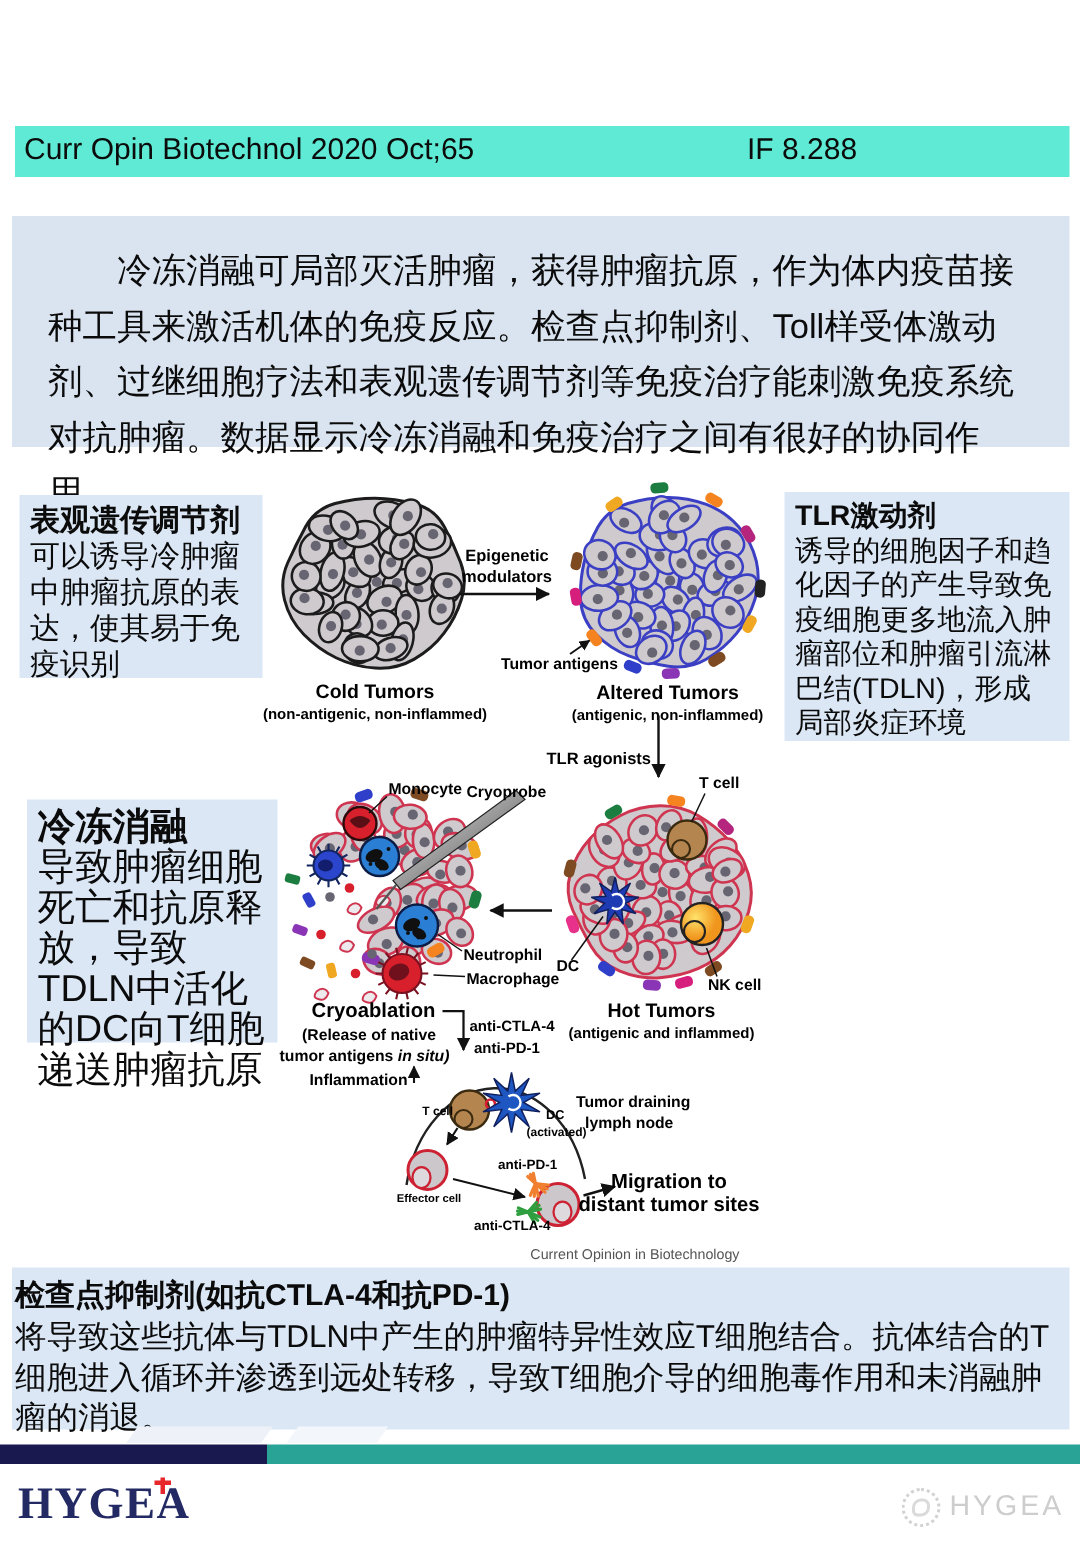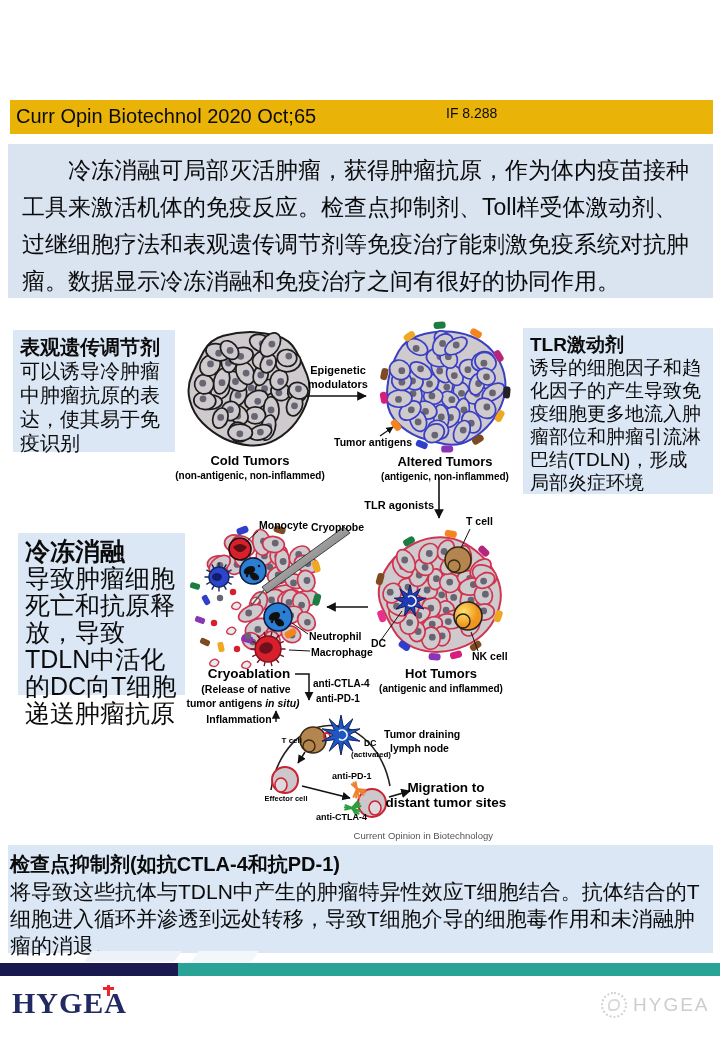--- a/index.html
+++ b/index.html
@@ -1,24 +1,24 @@
 <!DOCTYPE html>
 <html><head>
 <meta charset="utf-8">
 <style>
   html,body{margin:0;padding:0;background:#fff;}
   .page{position:relative;width:720px;height:1040px;background:#ffffff;overflow:hidden;
         font-family:"Liberation Sans",sans-serif;color:#111;}
   .page-title{position:absolute;left:25px;top:26px;font-size:27px;font-weight:bold;color:#0b0b0b;letter-spacing:0;}
-  .journal-bar{position:absolute;left:10px;top:84px;width:703px;height:34px;background:#eab308;margin-top:16px;}
+  .journal-bar{position:absolute;left:10px;top:84px;width:703px;height:34px;background:#5eead4;}
   .journal-bar .cit{position:absolute;left:6px;top:5px;font-size:20px;color:#0b0b0b;}
-  .journal-bar .if{position:absolute;left:436px;top:5px;font-size:14px;color:#0b0b0b;}
+  .journal-bar .if{position:absolute;left:488px;top:5px;font-size:20px;color:#0b0b0b;}
   .abstract-box{position:absolute;left:8px;top:144px;width:677px;height:146px;background:#dae4f1;
         padding:8px 14px 0 14px;font-size:23px;line-height:37px;color:#0b0b0b;}
-  .abstract-box p{margin:0;text-indent:2em;}
+  .abstract-box p{margin:10px;text-indent:2em;}
   .callout{position:absolute;background:#dbe7f5;color:#0b0b0b;padding:5px 7px;box-sizing:border-box;}
   .callout .t{font-weight:bold;}
   .co-epi{left:13px;top:330px;width:162px;height:122px;font-size:20px;line-height:24px;}
   .co-tlr{left:523px;top:328px;width:190px;height:166px;font-size:19px;line-height:23px;}
   .co-cryo{left:18px;top:533px;width:167px;height:162px;font-size:25px;line-height:27px;}
   .co-chk{left:8px;top:845px;width:705px;height:108px;font-size:21px;line-height:27px;padding:6px 2px;}
   .co-chk .t{font-size:20px;}
   .fig-svg{position:absolute;left:0;top:295px;width:720px;height:550px;}
   .accent1{position:absolute;left:88px;top:951px;width:90px;height:11px;background:#eef2f8;transform:skewX(-35deg);}
   .accent2{position:absolute;left:195px;top:951px;width:60px;height:11px;background:#f3f6fa;transform:skewX(-35deg);}

